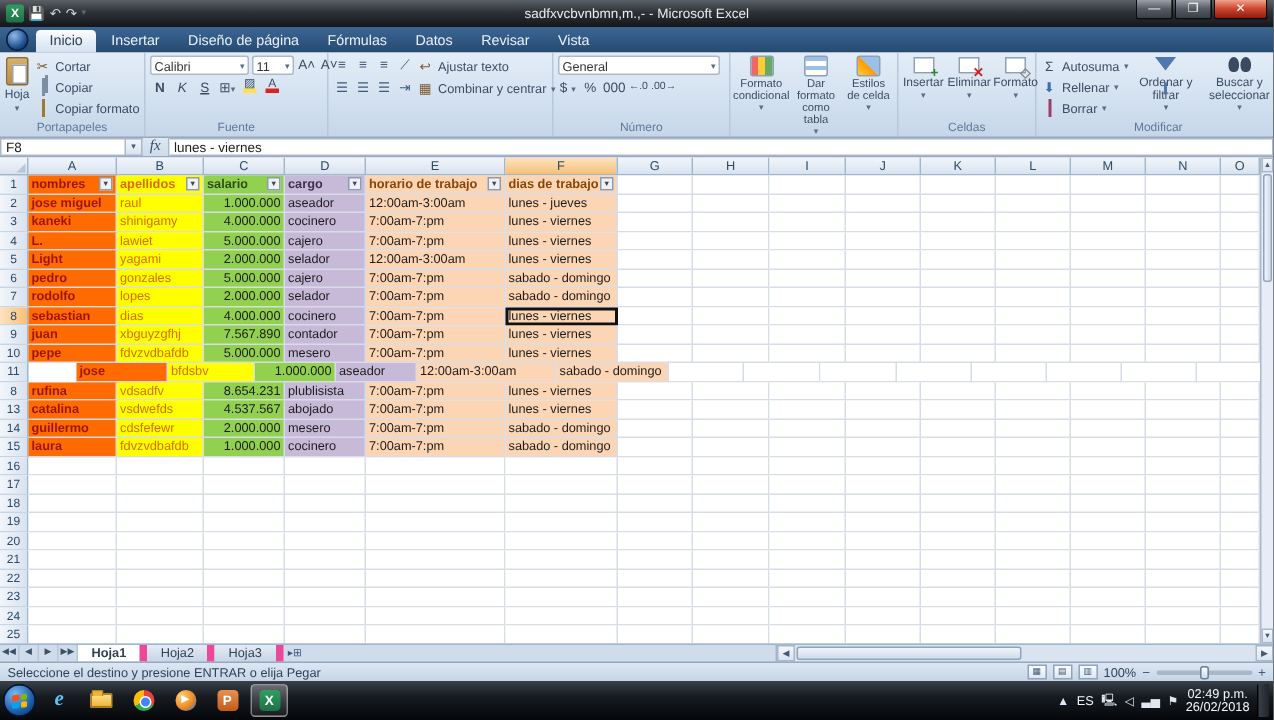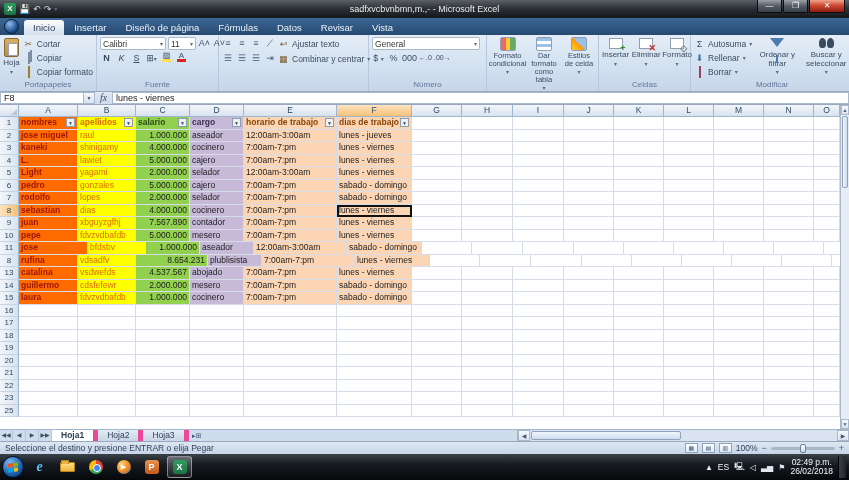--- a/index.html
+++ b/index.html
@@ -573,41 +573,41 @@
             <div class="cell" style="width: 51px;"></div>
             <div class="cell" style="width: 50px;"></div>
             <div class="cell" style="width: 50px;"></div>
             <div class="cell" style="width: 50px;"></div>
             <div class="cell" style="width: 50px;"></div>
             <div class="cell" style="width: 50px;"></div>
             <div class="cell" style="width: 26px;"></div>
           </div>
           <div class="grow">
             <div class="rownum">11</div>
-            <div class="cell c0" style="width: 69px;">jose</div>
+            <div class="cell c0" style="width: 61px; margin-left: 32px;">jose</div>
             <div class="cell c1" style="width: 58px;">bfdsbv</div>
             <div class="cell c2 num" style="width: 54px;">1.000.000</div>
             <div class="cell c3" style="width: 54px;">aseador</div>
             <div class="cell c4" style="width: 93px;">12:00am-3:00am</div>
             <div class="cell c5" style="width: 75px;">sabado - domingo</div>
             <div class="cell" style="width: 50px;"></div>
             <div class="cell" style="width: 51px;"></div>
             <div class="cell" style="width: 51px;"></div>
             <div class="cell" style="width: 50px;"></div>
             <div class="cell" style="width: 50px;"></div>
             <div class="cell" style="width: 50px;"></div>
             <div class="cell" style="width: 50px;"></div>
             <div class="cell" style="width: 50px;"></div>
             <div class="cell" style="width: 26px;"></div>
           </div>
           <div class="grow">
             <div class="rownum">8</div>
             <div class="cell c0" style="width: 59px;">rufina</div>
             <div class="cell c1" style="width: 58px;">vdsadfv</div>
-            <div class="cell c2 num" style="width: 72px;">8.654.231</div>
+            <div class="cell c2 num" style="width: 54px;">8.654.231</div>
             <div class="cell c3" style="width: 54px;">plublisista</div>
             <div class="cell c4" style="width: 93px;">7:00am-7:pm</div>
             <div class="cell c5" style="width: 75px;">lunes - viernes</div>
             <div class="cell" style="width: 50px;"></div>
             <div class="cell" style="width: 51px;"></div>
             <div class="cell" style="width: 51px;"></div>
             <div class="cell" style="width: 50px;"></div>
             <div class="cell" style="width: 50px;"></div>
             <div class="cell" style="width: 50px;"></div>
             <div class="cell" style="width: 50px;"></div>
@@ -789,20 +789,38 @@
             <div class="cell" style="width: 51px;"></div>
             <div class="cell" style="width: 50px;"></div>
             <div class="cell" style="width: 50px;"></div>
             <div class="cell" style="width: 50px;"></div>
             <div class="cell" style="width: 50px;"></div>
             <div class="cell" style="width: 50px;"></div>
             <div class="cell" style="width: 26px;"></div>
           </div>
           <div class="grow">
             <div class="rownum">23</div>
+            <div class="cell" style="width: 59px;"></div>
+            <div class="cell" style="width: 58px;"></div>
+            <div class="cell" style="width: 54px;"></div>
+            <div class="cell" style="width: 54px;"></div>
+            <div class="cell" style="width: 93px;"></div>
+            <div class="cell" style="width: 75px;"></div>
+            <div class="cell" style="width: 50px;"></div>
+            <div class="cell" style="width: 51px;"></div>
+            <div class="cell" style="width: 51px;"></div>
+            <div class="cell" style="width: 50px;"></div>
+            <div class="cell" style="width: 50px;"></div>
+            <div class="cell" style="width: 50px;"></div>
+            <div class="cell" style="width: 50px;"></div>
+            <div class="cell" style="width: 50px;"></div>
+            <div class="cell" style="width: 26px;"></div>
+          </div>
+          <div class="grow">
+            <div class="rownum">24</div>
             <div class="cell" style="width: 59px;"></div>
             <div class="cell" style="width: 58px;"></div>
             <div class="cell" style="width: 54px;"></div>
             <div class="cell" style="width: 54px;"></div>
             <div class="cell" style="width: 93px;"></div>
             <div class="cell" style="width: 75px;"></div>
             <div class="cell" style="width: 50px;"></div>
             <div class="cell" style="width: 51px;"></div>
             <div class="cell" style="width: 51px;"></div>
             <div class="cell" style="width: 50px;"></div>

